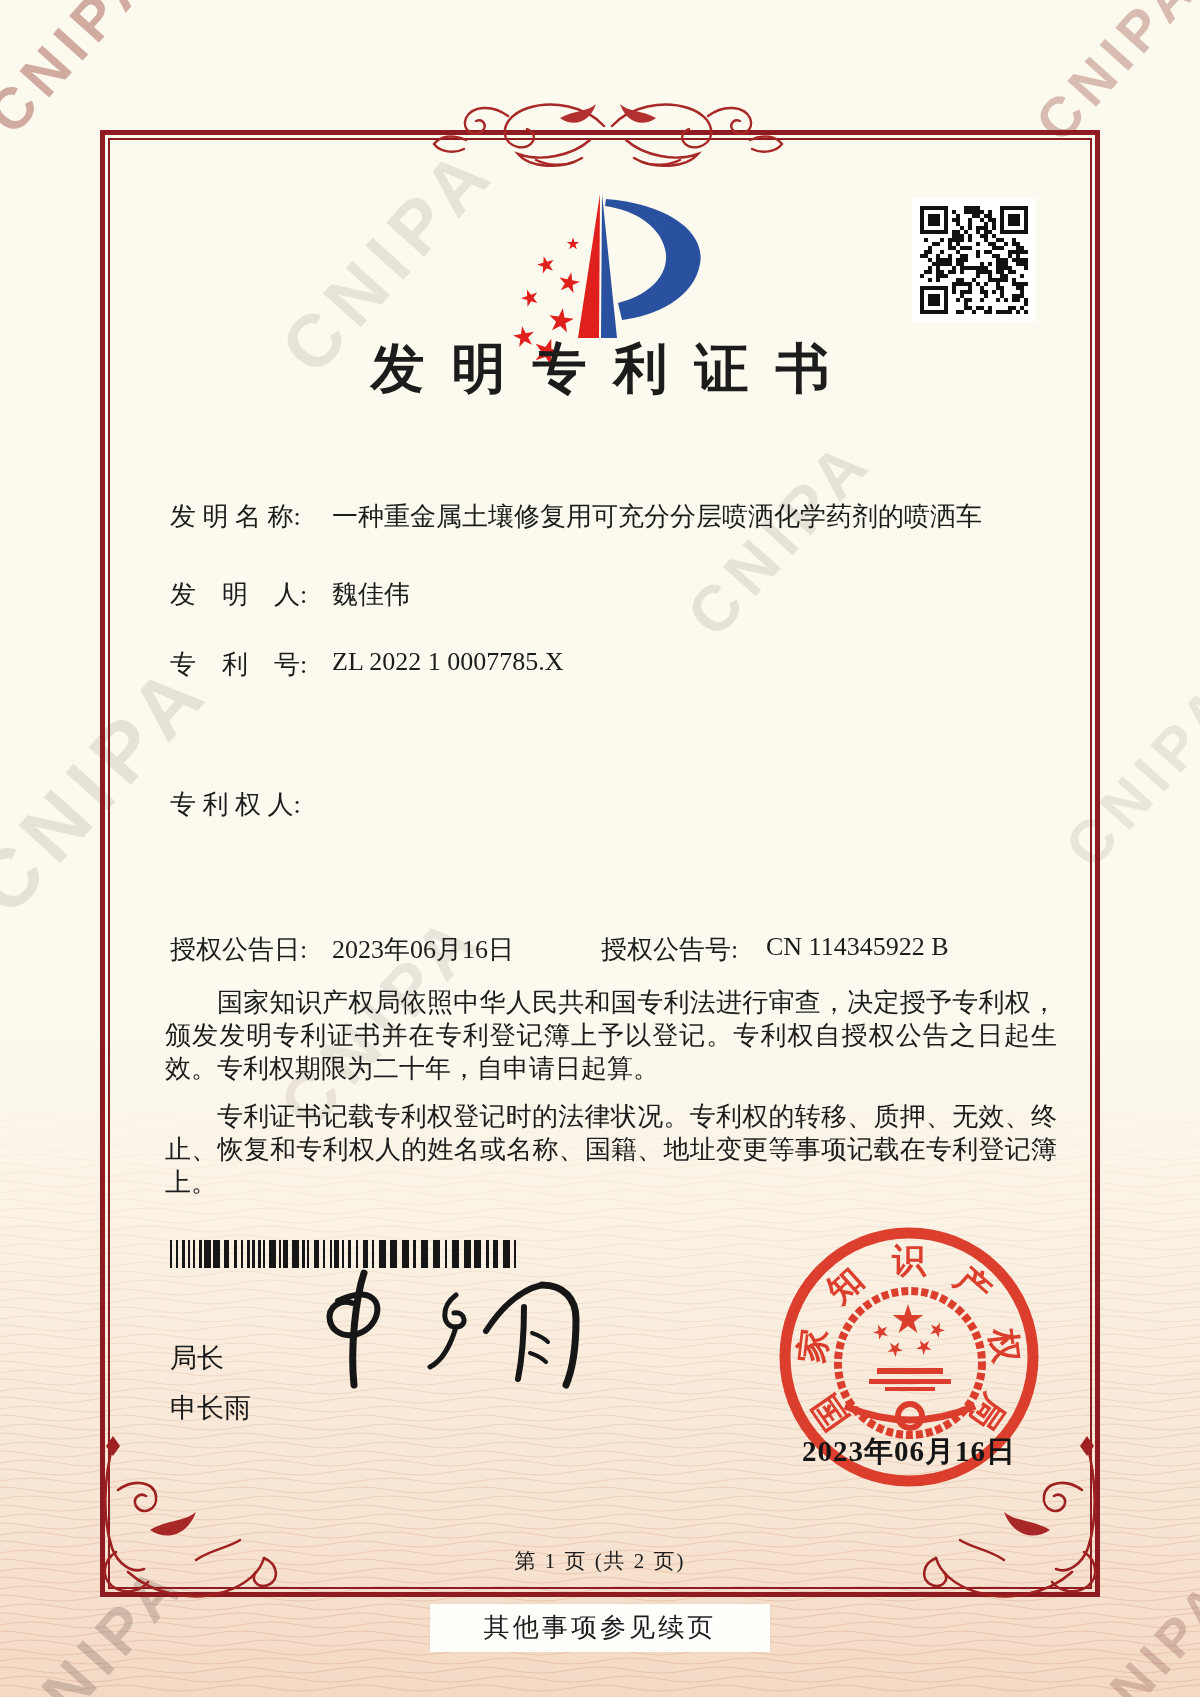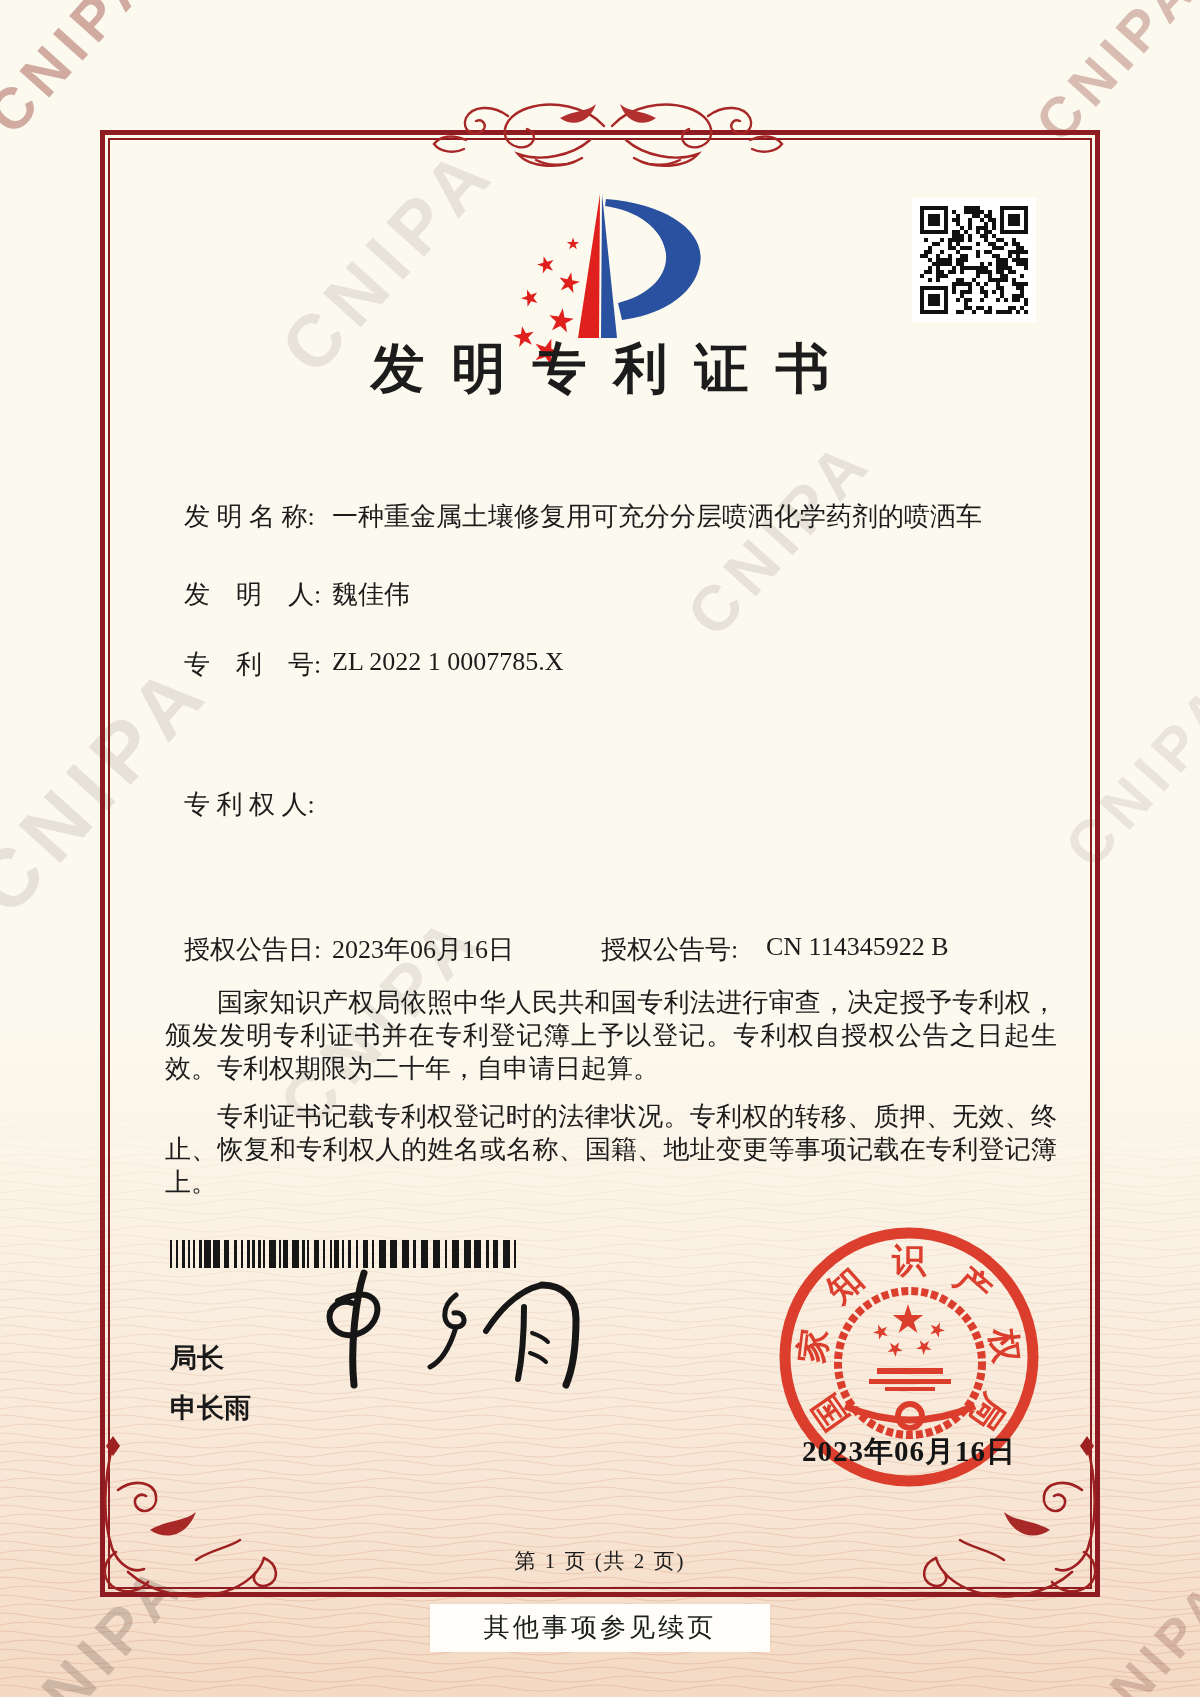--- a/index.html
+++ b/index.html
@@ -12,30 +12,30 @@
   .abs{position:absolute;}
   .wm{position:absolute;font-family:"Liberation Sans","DejaVu Sans",sans-serif;font-weight:bold;
       letter-spacing:.14em;transform:rotate(-48deg);white-space:nowrap;pointer-events:none;z-index:1;}
   .frame{position:absolute;left:100px;top:130px;width:1000px;height:1467px;border:5px solid #8e1b22;box-sizing:border-box;z-index:2;}
   .frame-inner{position:absolute;inset:3px;border:2px solid #8e1b22;}
   .content{position:absolute;inset:0;z-index:4;}
   .certno{position:absolute;left:168px;top:190px;font-size:25px;letter-spacing:2px;}
   .title{position:absolute;left:0;right:0;top:333px;text-align:center;font-size:54px;font-weight:bold;
          letter-spacing:.5em;text-indent:.5em;}
   .row{position:absolute;left:168px;width:900px;height:36px;font-size:26px;}
-  .row .lab{position:absolute;left:16px;white-space:pre;}
+  .row .lab{position:absolute;left:2px;white-space:pre;}
   .row .val{position:absolute;left:164px;white-space:pre;}
   .row .lab2{position:absolute;left:433px;white-space:pre;}
   .row .val2{position:absolute;left:598px;white-space:pre;}
   .paras{position:absolute;left:165px;top:986px;width:892px;font-size:26px;line-height:33px;text-align:justify;}
   .paras p{margin:0 0 15px 0;text-indent:2em;}
   .barcode{position:absolute;left:170px;top:1240px;width:360px;height:28px;display:flex;align-items:stretch;overflow:hidden;}
   .barcode i{display:block;height:100%;background:#161616;flex:0 0 auto;}
   .director{position:absolute;left:170px;font-family:"Liberation Sans","DejaVu Sans",sans-serif;
-            font-size:27px;font-weight:700;color:#191919;}
+            font-size:27px;font-weight:400;color:#191919;}
   .sealdate{position:absolute;left:778px;top:1432px;width:262px;text-align:center;font-size:29px;
             font-weight:bold;color:#151515;letter-spacing:1px;z-index:5;}
   .pagefoot{position:absolute;left:0;right:0;top:1547px;text-align:center;font-size:21px;letter-spacing:2px;}
   .contnote{position:absolute;left:430px;top:1604px;width:340px;height:48px;line-height:48px;background:#fffefb;
             text-align:center;font-size:26px;letter-spacing:.12em;z-index:6;box-shadow:0 0 4px rgba(0,0,0,.04);}
   .qr{position:absolute;left:912px;top:198px;width:124px;height:124px;background:#fff;padding:8px;box-sizing:border-box;z-index:4;}
   .z3{z-index:3;}
   .z4{z-index:4;}
 </style>
 </head>

